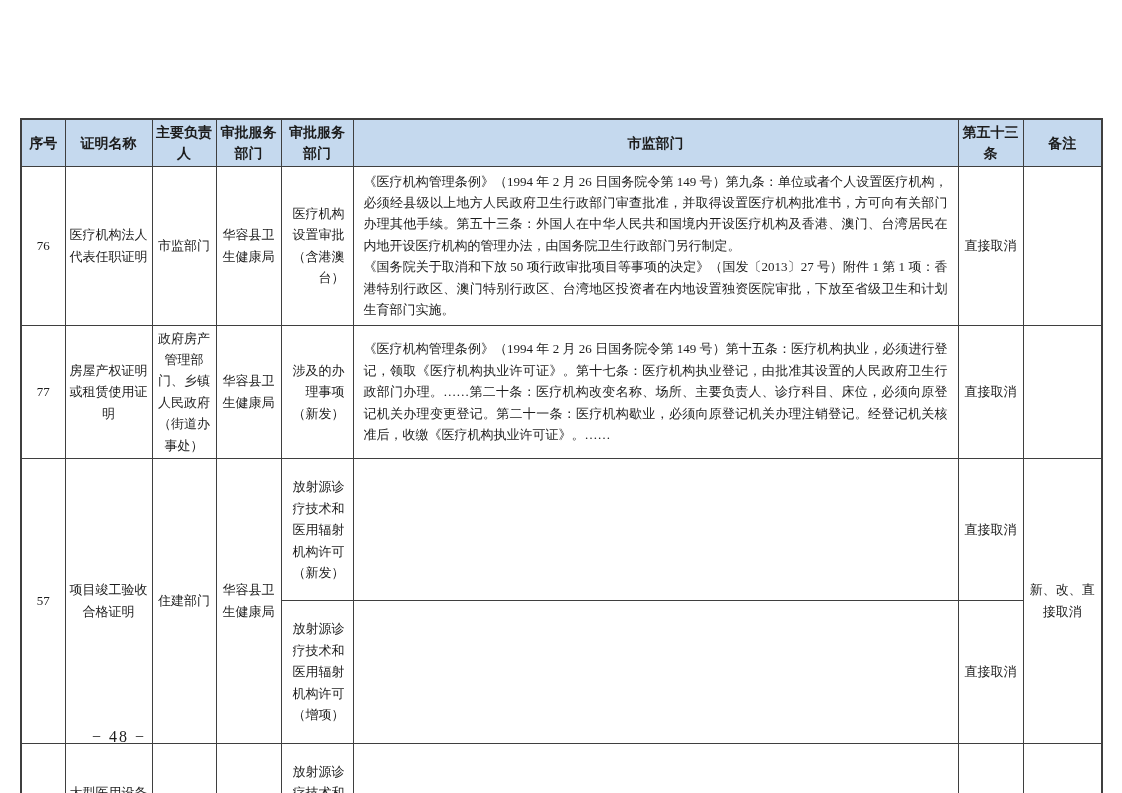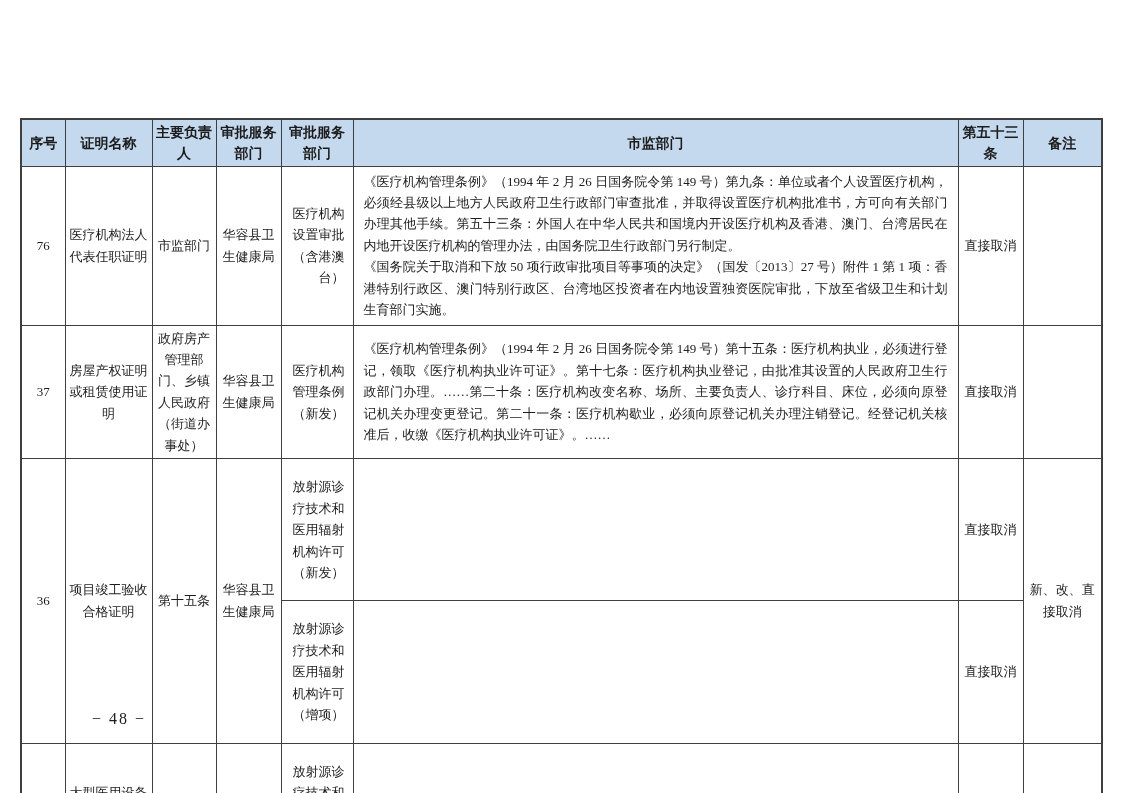--- a/index.html
+++ b/index.html
@@ -35,21 +35,21 @@
   td.c-matter{text-align:right;padding:17px 8px;vertical-align:middle;}
   td.c-basis{text-align:justify;vertical-align:middle;padding:4px 10px;}
   td.c-basis p{margin:0;text-align:justify;}
   tr.r-header{height:47px;}
   tr.r-76{height:106px;}
   tr.r-77{height:103px;}
   tr.r-78a{height:84px;}
   tr.r-78b{height:84px;margin-top:47px;}
   tr.r-79{height:85px;}
   .page-number{
-    position:absolute;left:92px;top:710px;
+    position:absolute;left:92px;top:728px;
     font-size:16px;letter-spacing:2px;
   }
 </style>
 </head>
 <body>
 
 <table class="cert-table">
   <colgroup>
     <col style="width:44px">
     <col style="width:87px">
@@ -80,35 +80,35 @@
       <td class="c-center">华容县卫生健康局</td>
       <td class="c-matter">医疗机构设置审批（含港澳台）</td>
       <td class="c-basis">
         <p>《医疗机构管理条例》（1994 年 2 月 26 日国务院令第 149 号）第九条：单位或者个人设置医疗机构，必须经县级以上地方人民政府卫生行政部门审查批准，并取得设置医疗机构批准书，方可向有关部门办理其他手续。第五十三条：外国人在中华人民共和国境内开设医疗机构及香港、澳门、台湾居民在内地开设医疗机构的管理办法，由国务院卫生行政部门另行制定。</p>
         <p>《国务院关于取消和下放 50 项行政审批项目等事项的决定》（国发〔2013〕27 号）附件 1 第 1 项：香港特别行政区、澳门特别行政区、台湾地区投资者在内地设置独资医院审批，下放至省级卫生和计划生育部门实施。</p>
       </td>
       <td class="c-center">直接取消</td>
       <td class="c-center"></td>
     </tr>
     <tr class="r-77">
-      <td class="c-center">37</td>
+      <td class="c-center">77</td>
       <td class="c-center">房屋产权证明或租赁使用证明</td>
       <td class="c-center">政府房产管理部门、乡镇人民政府（街道办事处）</td>
       <td class="c-center">华容县卫生健康局</td>
-      <td class="c-matter">医疗机构管理条例（新发）</td>
+      <td class="c-matter">涉及的办理事项（新发）</td>
       <td class="c-basis">
         <p>《医疗机构管理条例》（1994 年 2 月 26 日国务院令第 149 号）第十五条：医疗机构执业，必须进行登记，领取《医疗机构执业许可证》。第十七条：医疗机构执业登记，由批准其设置的人民政府卫生行政部门办理。……第二十条：医疗机构改变名称、场所、主要负责人、诊疗科目、床位，必须向原登记机关办理变更登记。第二十一条：医疗机构歇业，必须向原登记机关办理注销登记。经登记机关核准后，收缴《医疗机构执业许可证》。……</p>
       </td>
       <td class="c-center">直接取消</td>
       <td class="c-center"></td>
     </tr>
     <tr class="r-78a">
-      <td class="c-center" rowspan="2">36</td>
+      <td class="c-center" rowspan="2">57</td>
       <td class="c-center" rowspan="2">项目竣工验收合格证明</td>
-      <td class="c-center" rowspan="2">第十五条</td>
+      <td class="c-center" rowspan="2">住建部门</td>
       <td class="c-center" rowspan="2">华容县卫生健康局</td>
       <td class="c-matter">放射源诊疗技术和医用辐射机构许可（新发）</td>
       <td class="c-basis"></td>
       <td class="c-center">直接取消</td>
       <td class="c-center" rowspan="2">新、改、直接取消</td>
     </tr>
     <tr class="r-78b">
       <td class="c-matter">放射源诊疗技术和医用辐射机构许可（增项）</td>
       <td class="c-basis"></td>
       <td class="c-center">直接取消</td>

